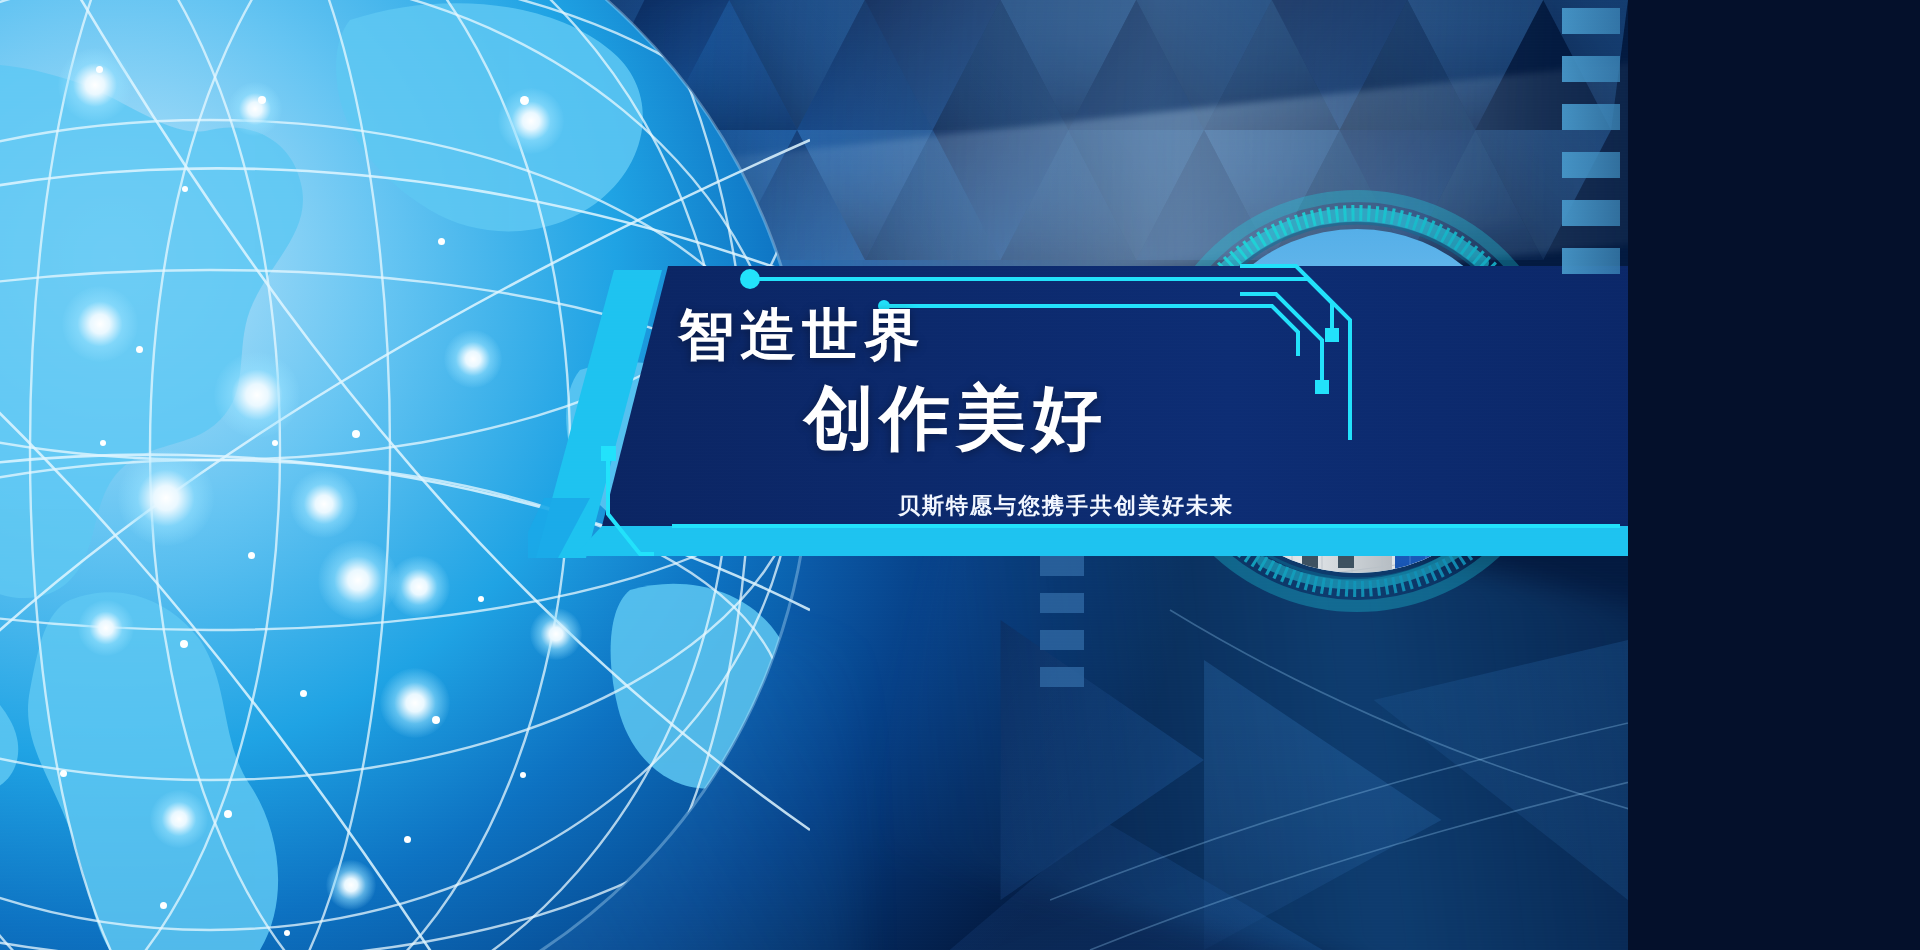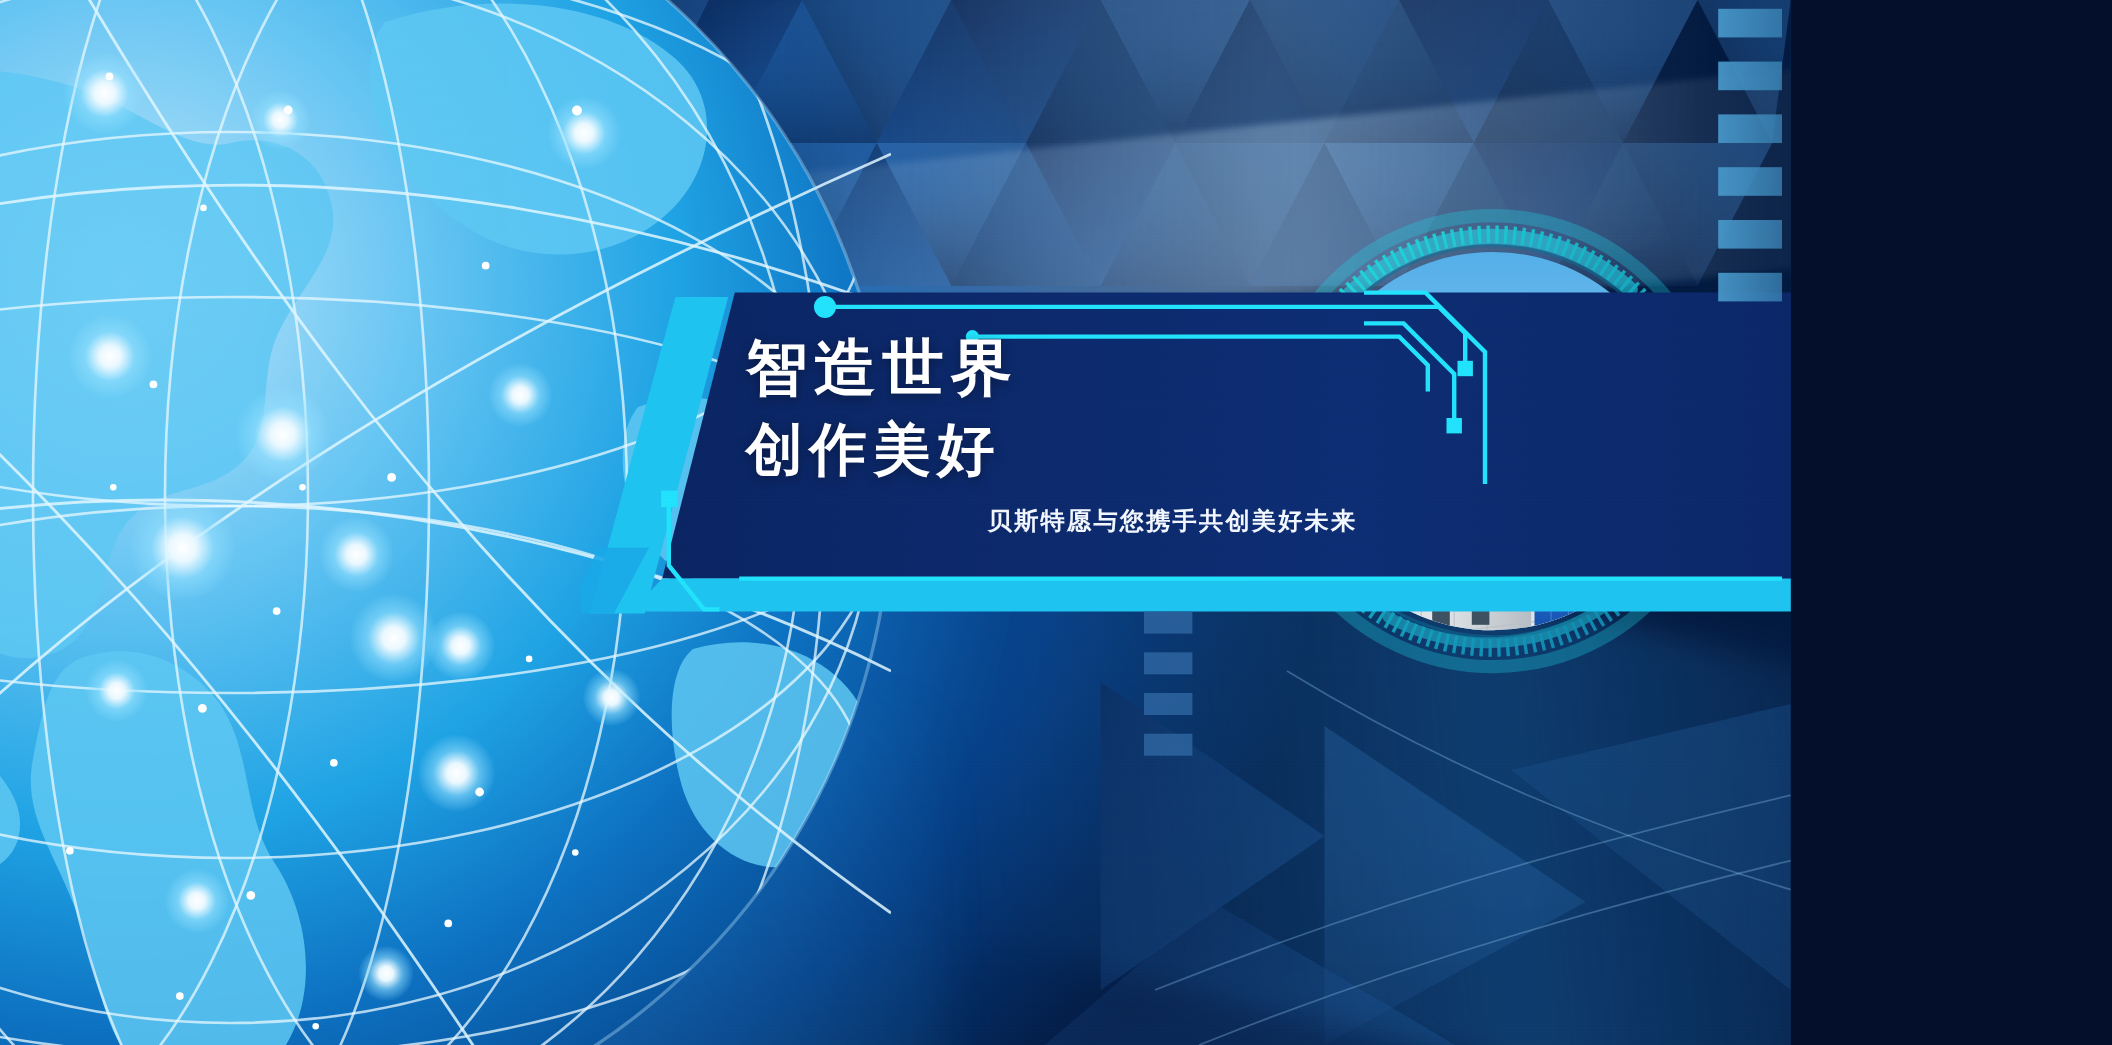--- a/index.html
+++ b/index.html
@@ -44,24 +44,24 @@
   .dot{ position:absolute; border-radius:50%; background:#ffffff; pointer-events:none; }
 
   
   .panel{ position:absolute; left:528px; top:258px; width:1120px; height:300px; }
   .panel .shape{ position:absolute; inset:0; }
   .panel .shape svg{ width:100%; height:100%; display:block; }
 
   .panel-text{ position:absolute; left:150px; top:48px; width:560px; color:#fff; }
   .headline1{ font-size:56px; font-weight:bold; letter-spacing:6px; line-height:1.02;
               text-shadow:0 2px 10px rgba(0,0,0,.35); }
-  .headline2{ font-size:52px; font-weight:bold; letter-spacing:6px; line-height:1.02;
-              margin-top:20px; text-align:left; padding-right:4px;
+  .headline2{ font-size:70px; font-weight:bold; letter-spacing:6px; line-height:1.02;
+              margin-top:20px; text-align:center; padding-right:4px;
               text-shadow:0 2px 10px rgba(0,0,0,.35); }
-  .subline{ margin-top:23px; font-size:22px; font-weight:bold; letter-spacing:2px;
+  .subline{ margin-top:36px; font-size:22px; font-weight:bold; letter-spacing:2px;
             text-align:right; padding-right:4px; color:#f2f7ff; }
 
   
   .medallion{ position:absolute; left:1142px; top:186px; width:430px; height:430px; }
   .medallion svg{ width:100%; height:100%; display:block; }
 
   
   .bars{ position:absolute; right:8px; top:8px; width:58px; }
   .bars .bar{ height:26px; margin-bottom:22px;
               background:linear-gradient(90deg,rgba(70,150,200,.95),rgba(60,135,185,.75)); }

